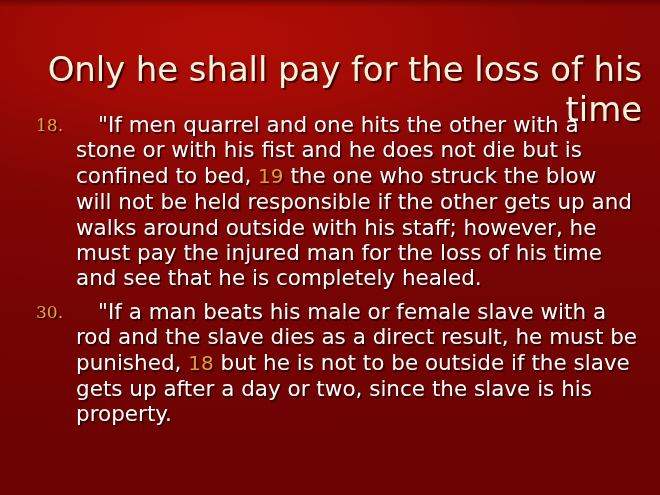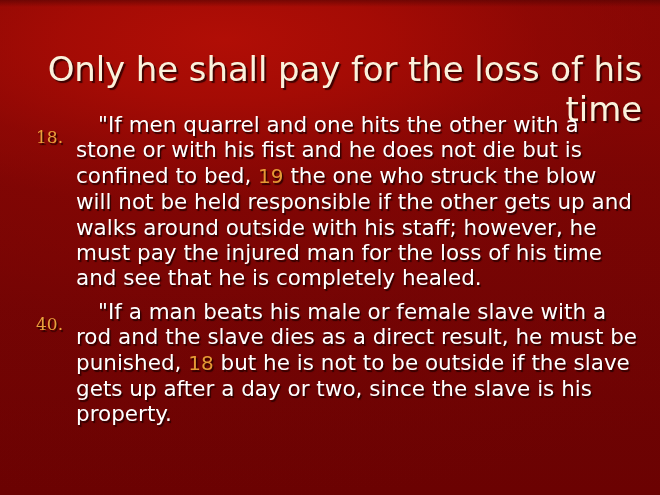--- a/index.html
+++ b/index.html
@@ -81,21 +81,20 @@
     position: absolute;
     left: 6px;
     top: 3px;
     width: 34px;
     text-align: left;
     color: #e8a23c;
     font-family: "DejaVu Serif", serif;
     font-size: 17px;
     line-height: 20px;
     text-shadow: 1.5px 1.5px 1px rgba(40,0,0,0.9);
-    margin-top: 12px;
   }
   .lead-space {
     display: inline-block;
     width: 22px;
   }
   .vnum {
     color: #e49a35;
     font-size: 20px;
     font-family: "DejaVu Sans", sans-serif;
     text-shadow: 1.5px 1.5px 1px rgba(40,0,0,0.9);
@@ -111,18 +110,18 @@
   <h1 id="title">Only he shall pay for the loss of his time</h1>
 
   <div id="body">
 
     <div class="item">
       <span class="marker">18.</span>
       <span class="lead-space"></span><span>"If men quarrel and one hits the other with a stone or with his fist  and he does not die but is confined to bed, </span><span class="vnum">19</span><span> the one who struck the blow will not be held responsible if the other gets up and walks around outside with his staff; however, he must pay the injured man for the loss of his time and see that he is completely healed.</span>
     </div>
 
     <div class="item">
-      <span class="marker">40.</span>
+      <span class="marker">30.</span>
       <span class="lead-space"></span><span>"If a man beats his male or female slave with a rod and the slave dies as a direct result, he must be punished, </span><span class="vnum">18</span><span> but he is not to be outside if the slave gets up after a day or two, since the slave is his property.</span>
     </div>
 
   </div>
 </div>
 
 </body></html>

